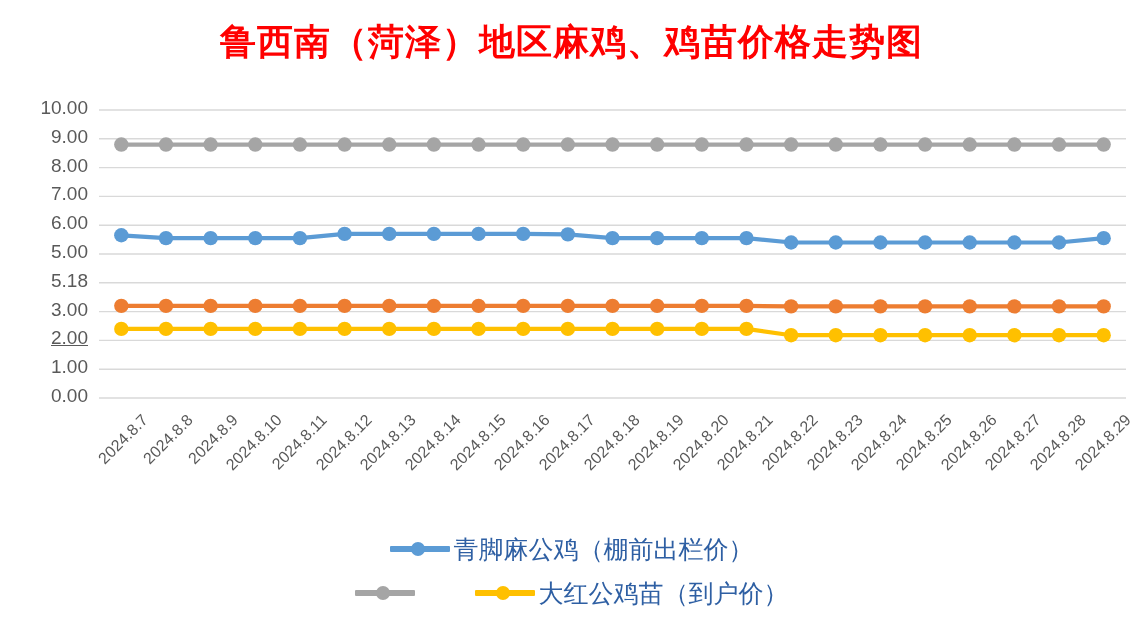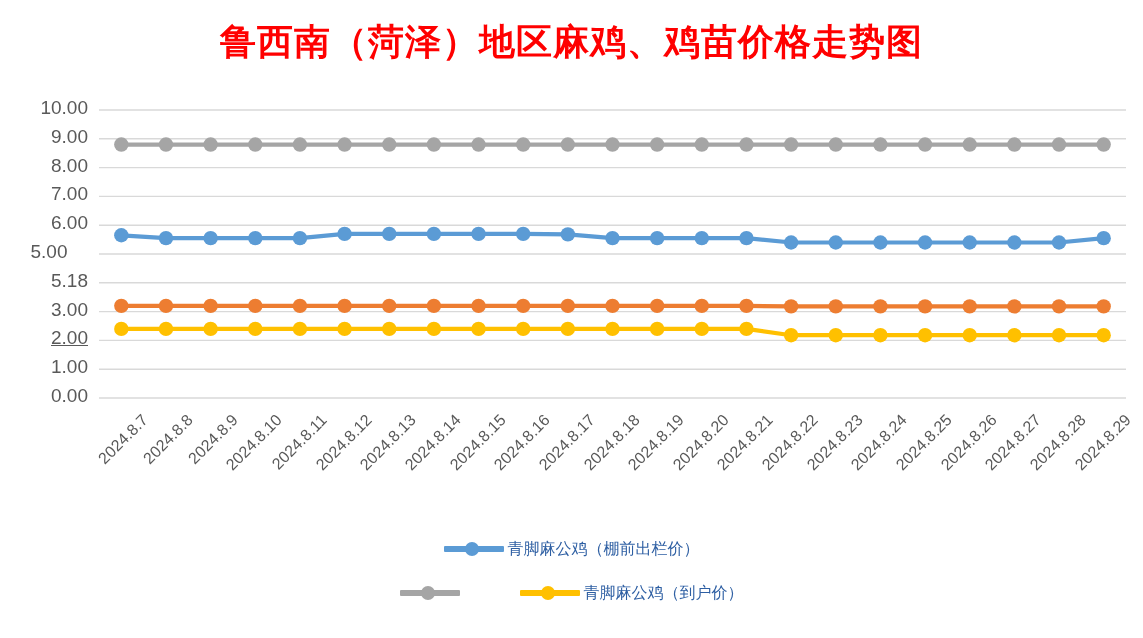--- a/index.html
+++ b/index.html
@@ -111,38 +111,38 @@
     position: absolute;
     left: 21px;
     top: 3px;
     width: 14px;
     height: 14px;
     border-radius: 50%;
   }
   .legend-label {
     color: #2E5FA3;
     font-family: Liberation Mono, monospace;
-    font-size: 16px;
+    font-size: 25px;
   }
 </style>
 </head>
 <body>
 
 <div id="chart-root">
 
   <div id="chart-title">鲁西南（菏泽）地区麻鸡、鸡苗价格走势图</div>
 
   <div id="plot-wrap">
     <div id="y-axis-labels">
         <div class="y-tick-label" style="left: 10px; width: 78px; top: 2px;">10.00</div>
         <div class="y-tick-label" style="left: 10px; width: 78px; top: 30.8px;">9.00</div>
         <div class="y-tick-label" style="left: 10px; width: 78px; top: 59.6px;">8.00</div>
         <div class="y-tick-label" style="left: 10px; width: 78px; top: 88.4px; text-align: right;">7.00</div>
         <div class="y-tick-label" style="left: 10px; width: 78px; top: 117.2px;">6.00</div>
-        <div class="y-tick-label" style="left: 10px; width: 78px; top: 146px; text-align: center;">5.00</div>
+        <div class="y-tick-label" style="left: 10px; width: 78px; top: 146px;">5.00</div>
         <div class="y-tick-label" style="left: 10px; width: 78px; top: 174.8px;">5.18</div>
         <div class="y-tick-label" style="left: 10px; width: 78px; top: 203.6px;">3.00</div>
         <div class="y-tick-label" style="left: 10px; width: 78px; top: 232.4px; text-decoration: underline;">2.00</div>
         <div class="y-tick-label" style="left: 10px; width: 78px; top: 261.2px;">1.00</div>
         <div class="y-tick-label" style="left: 10px; width: 78px; top: 290px;">0.00</div>
       </div>
     <svg id="plot-svg" width="1143" height="320">
         <line x1="99" x2="1126" y1="15" y2="15" stroke="#D9D9D9" stroke-width="1.4"></line>
         <line x1="99" x2="1126" y1="43.80000000000001" y2="43.80000000000001" stroke="#D9D9D9" stroke-width="1.4"></line>
         <line x1="99" x2="1126" y1="72.6" y2="72.6" stroke="#D9D9D9" stroke-width="1.4"></line>
@@ -302,18 +302,18 @@
           <span class="legend-swatch">
             <span class="bar" style="background: rgb(165, 165, 165);"></span>
             <span class="dot" style="background: rgb(165, 165, 165);"></span>
           </span>
         </div>
         <div class="legend-item">
           <span class="legend-swatch">
             <span class="bar" style="background: rgb(255, 192, 0);"></span>
             <span class="dot" style="background: rgb(255, 192, 0);"></span>
           </span>
-          <span class="legend-label">青脚麻公鸡（到户价）</span>
+          <span class="legend-label">大红公鸡苗（到户价）</span>
         </div>
       </div>
     </div>
 
 </div>
 
 </body></html>

